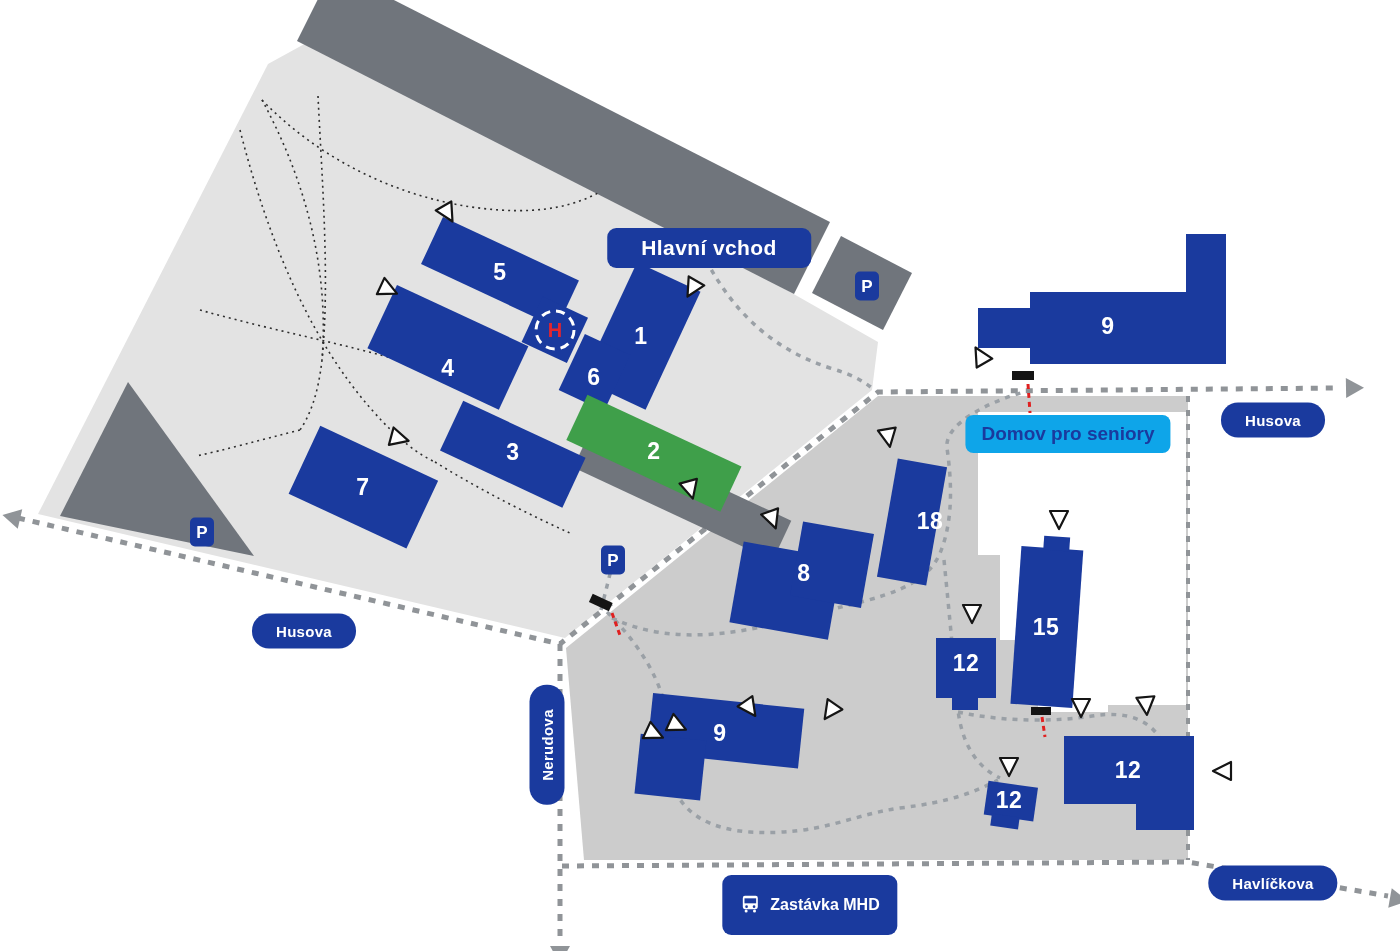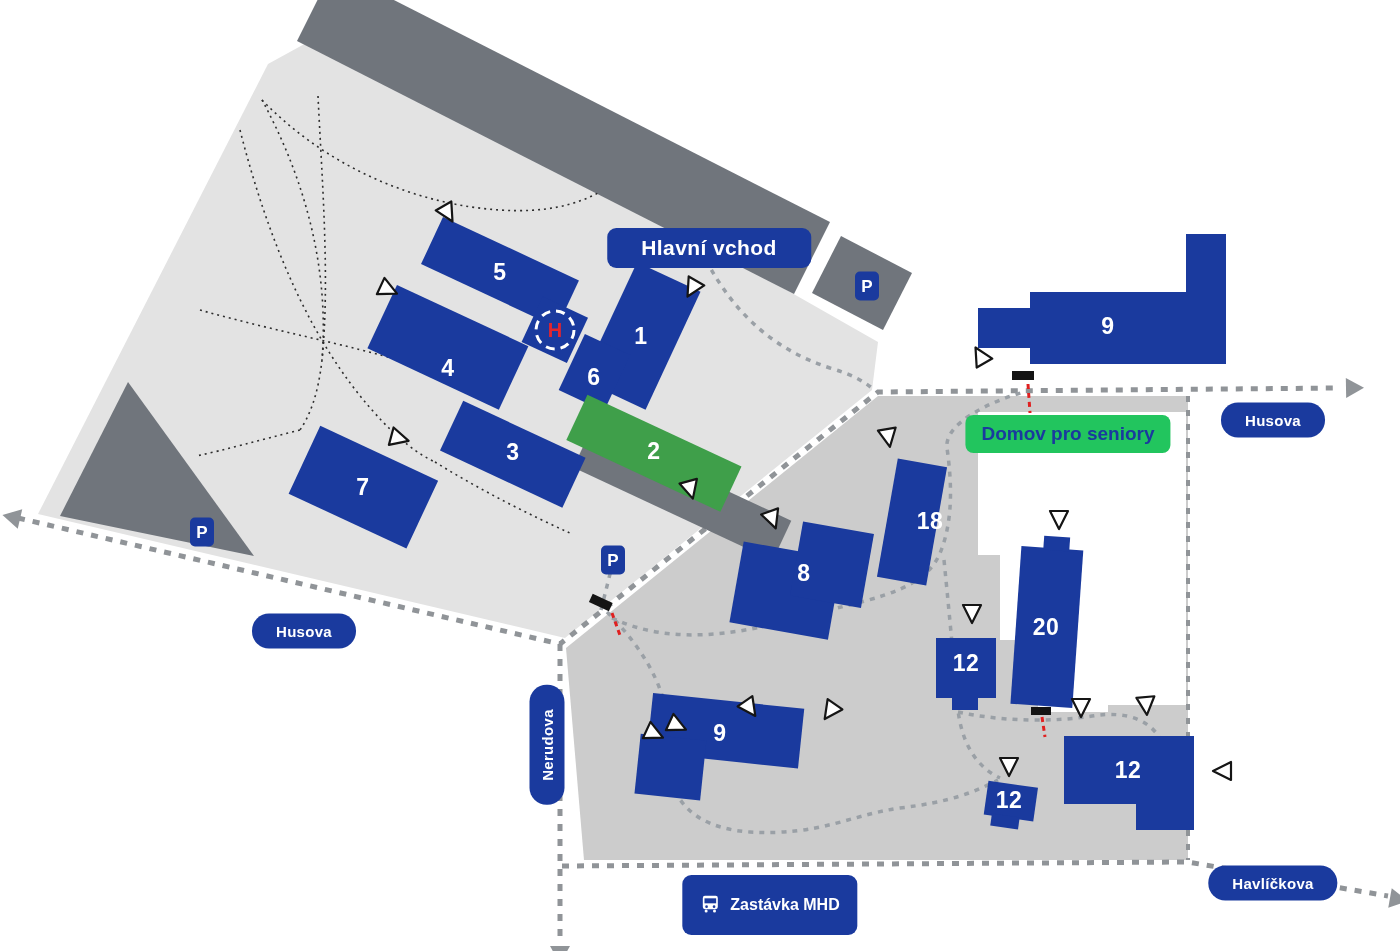--- a/index.html
+++ b/index.html
@@ -14,23 +14,23 @@
     letter-spacing:.5px;user-select:none;
   }
   .badge{
     position:absolute;transform:translate(-50%,-50%);
     background:#1a3a9e;color:#ffffff;font-weight:bold;
     display:flex;align-items:center;justify-content:center;white-space:nowrap;
     border-radius:9px;user-select:none;
   }
   .street{font-size:15px;padding:9px 24px;border-radius:17px;letter-spacing:.3px;}
   #badge-main-entrance{font-size:21px;padding:8px 34px;letter-spacing:.4px;}
-  #badge-seniors{background:#22c55e;color:#1a3a9e;font-size:19px;padding:8px 16px;border-radius:8px;}
+  #badge-seniors{background:#0ea5e9;color:#1a3a9e;font-size:19px;padding:8px 16px;border-radius:8px;}
   #badge-nerudova{transform:translate(-50%,-50%) rotate(-90deg);}
-  #badge-bus{font-size:16px;padding:20px 18px;gap:10px;border-radius:9px;}
+  #badge-bus{font-size:16px;padding:20px 18px;gap:10px;border-radius:9px;margin-left:40px;}
   .pbadge{
     position:absolute;transform:translate(-50%,-50%);
     width:24px;height:29px;background:#1a3a9e;border-radius:5px;
     color:#ffffff;font-weight:bold;font-size:17px;
     display:flex;align-items:center;justify-content:center;user-select:none;
   }
   .hletter{
     position:absolute;transform:translate(-50%,-50%);
     color:#e02530;font-weight:bold;font-size:20px;line-height:1;user-select:none;
   }
@@ -170,21 +170,21 @@
   <div class="bnum" style="left:513px;top:452px">3</div>
   <div class="bnum" style="left:448px;top:368px">4</div>
   <div class="bnum" style="left:500px;top:272px">5</div>
   <div class="bnum" style="left:594px;top:377px">6</div>
   <div class="bnum" style="left:363px;top:487px">7</div>
   <div class="bnum" style="left:804px;top:573px">8</div>
   <div class="bnum" style="left:1108px;top:326px">9</div>
   <div class="bnum" style="left:1128px;top:770px">12</div>
   <div class="bnum" style="left:720px;top:733px">9</div>
   <div class="bnum" style="left:1009px;top:800px">12</div>
-  <div class="bnum" style="left:1046px;top:627px">20</div>
+  <div class="bnum" style="left:1046px;top:627px">15</div>
   <div class="bnum" style="left:966px;top:663px">12</div>
   <div class="bnum" style="left:930px;top:521px">18</div>
 
   <div class="hletter" style="left:555px;top:330px">H</div>
 
   <div class="pbadge" style="left:202px;top:532px">P</div>
   <div class="pbadge" style="left:613px;top:560px">P</div>
   <div class="pbadge" style="left:867px;top:286px">P</div>
 
   <div class="badge" id="badge-main-entrance" style="left:709px;top:248px">Hlavní vchod</div>

